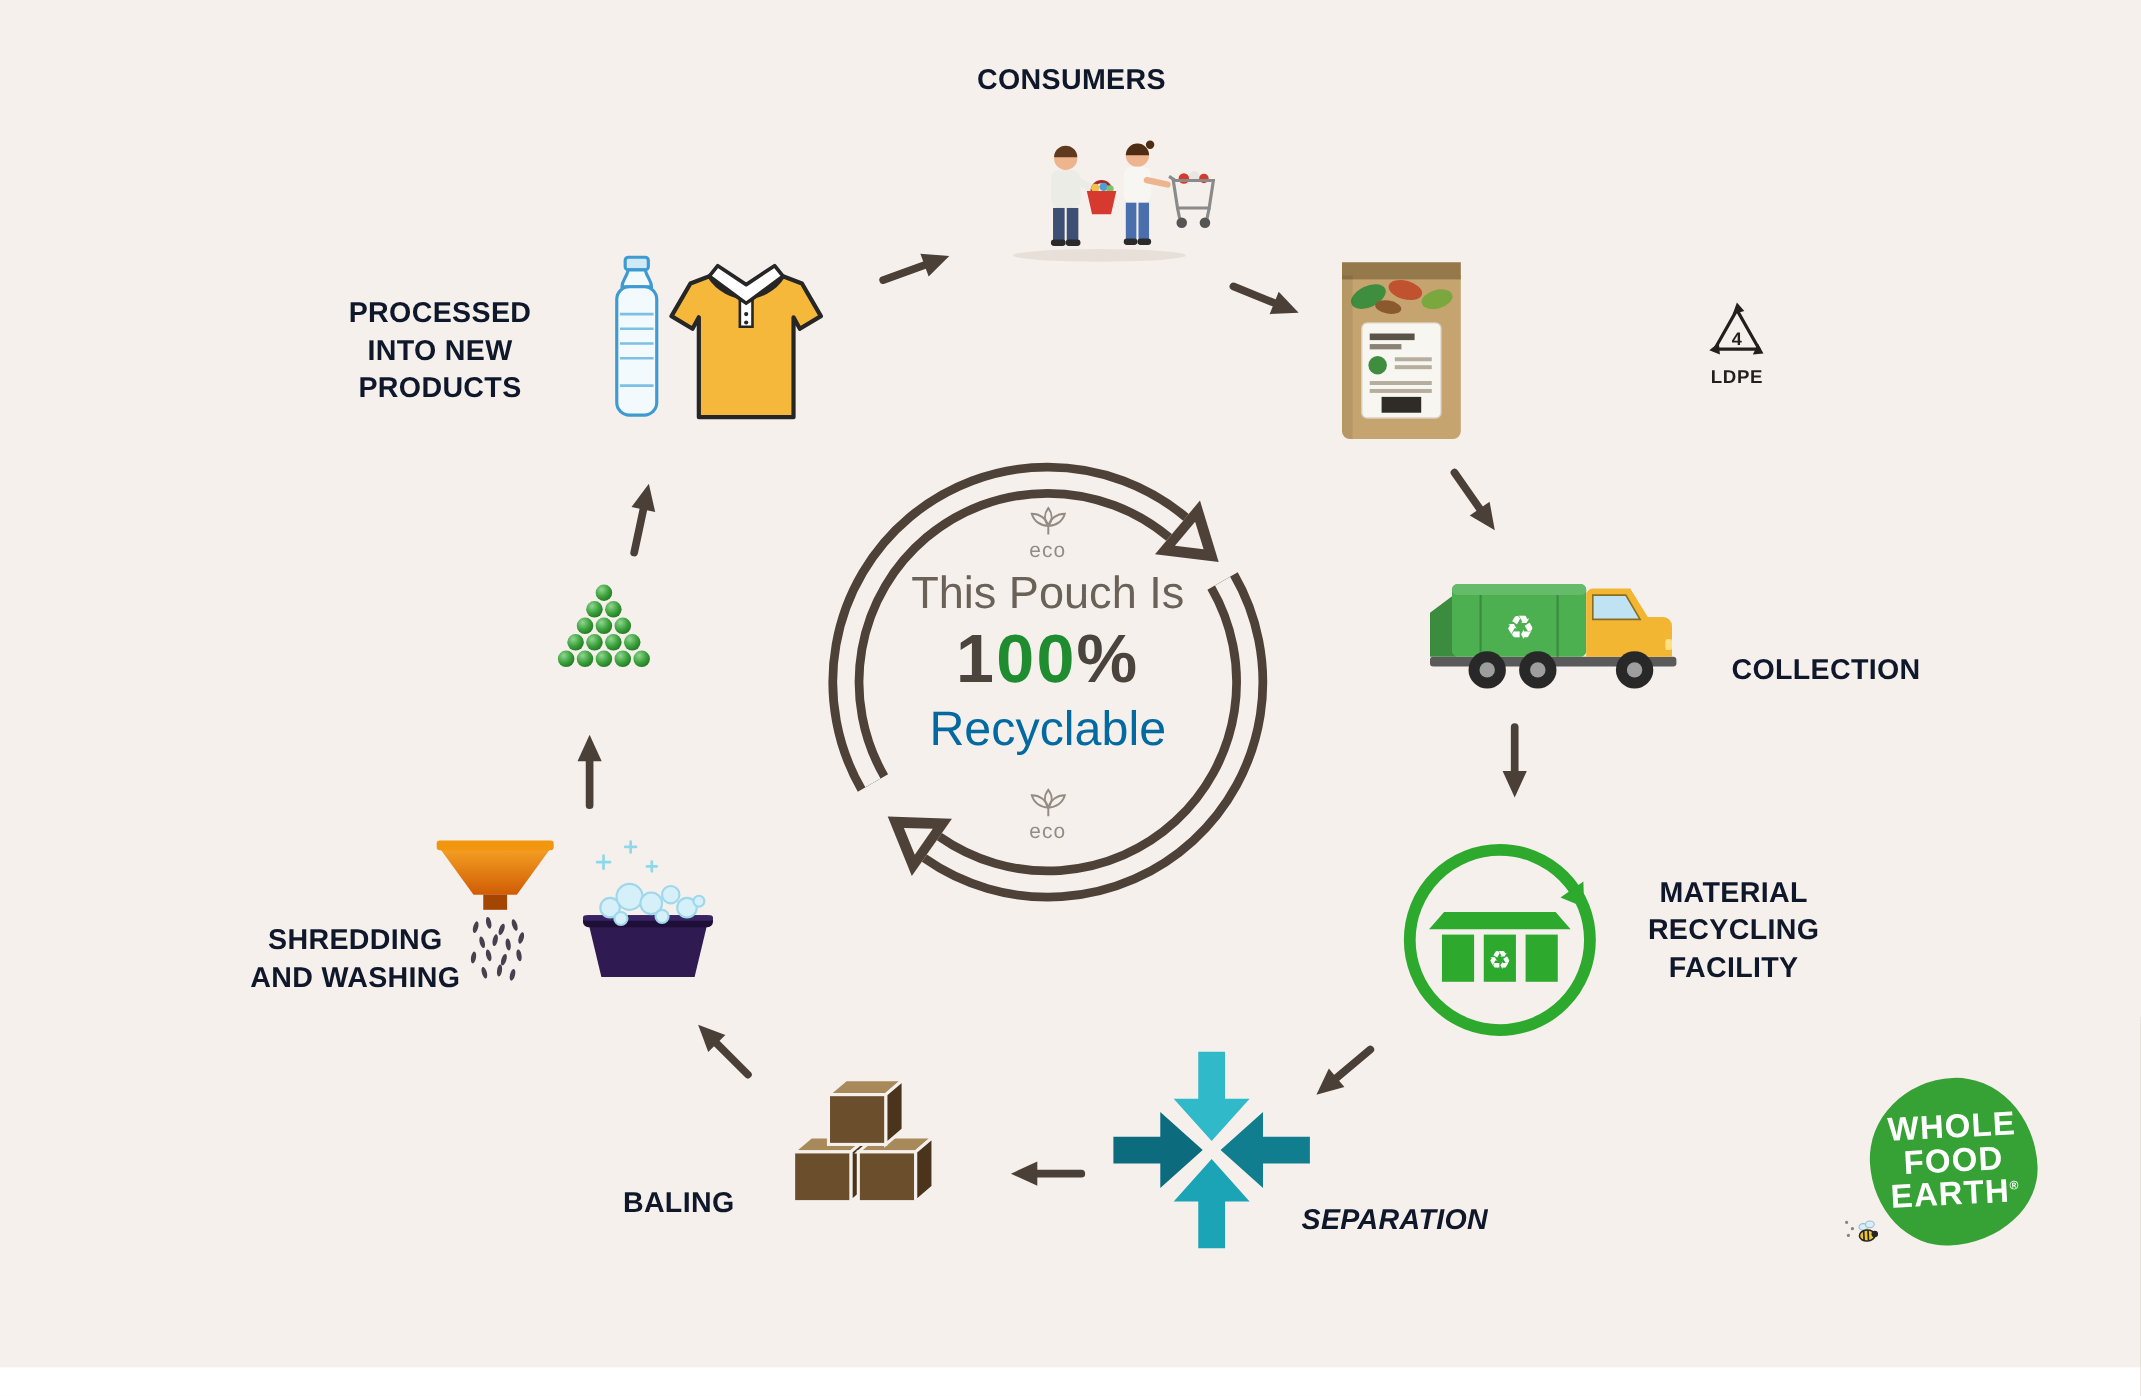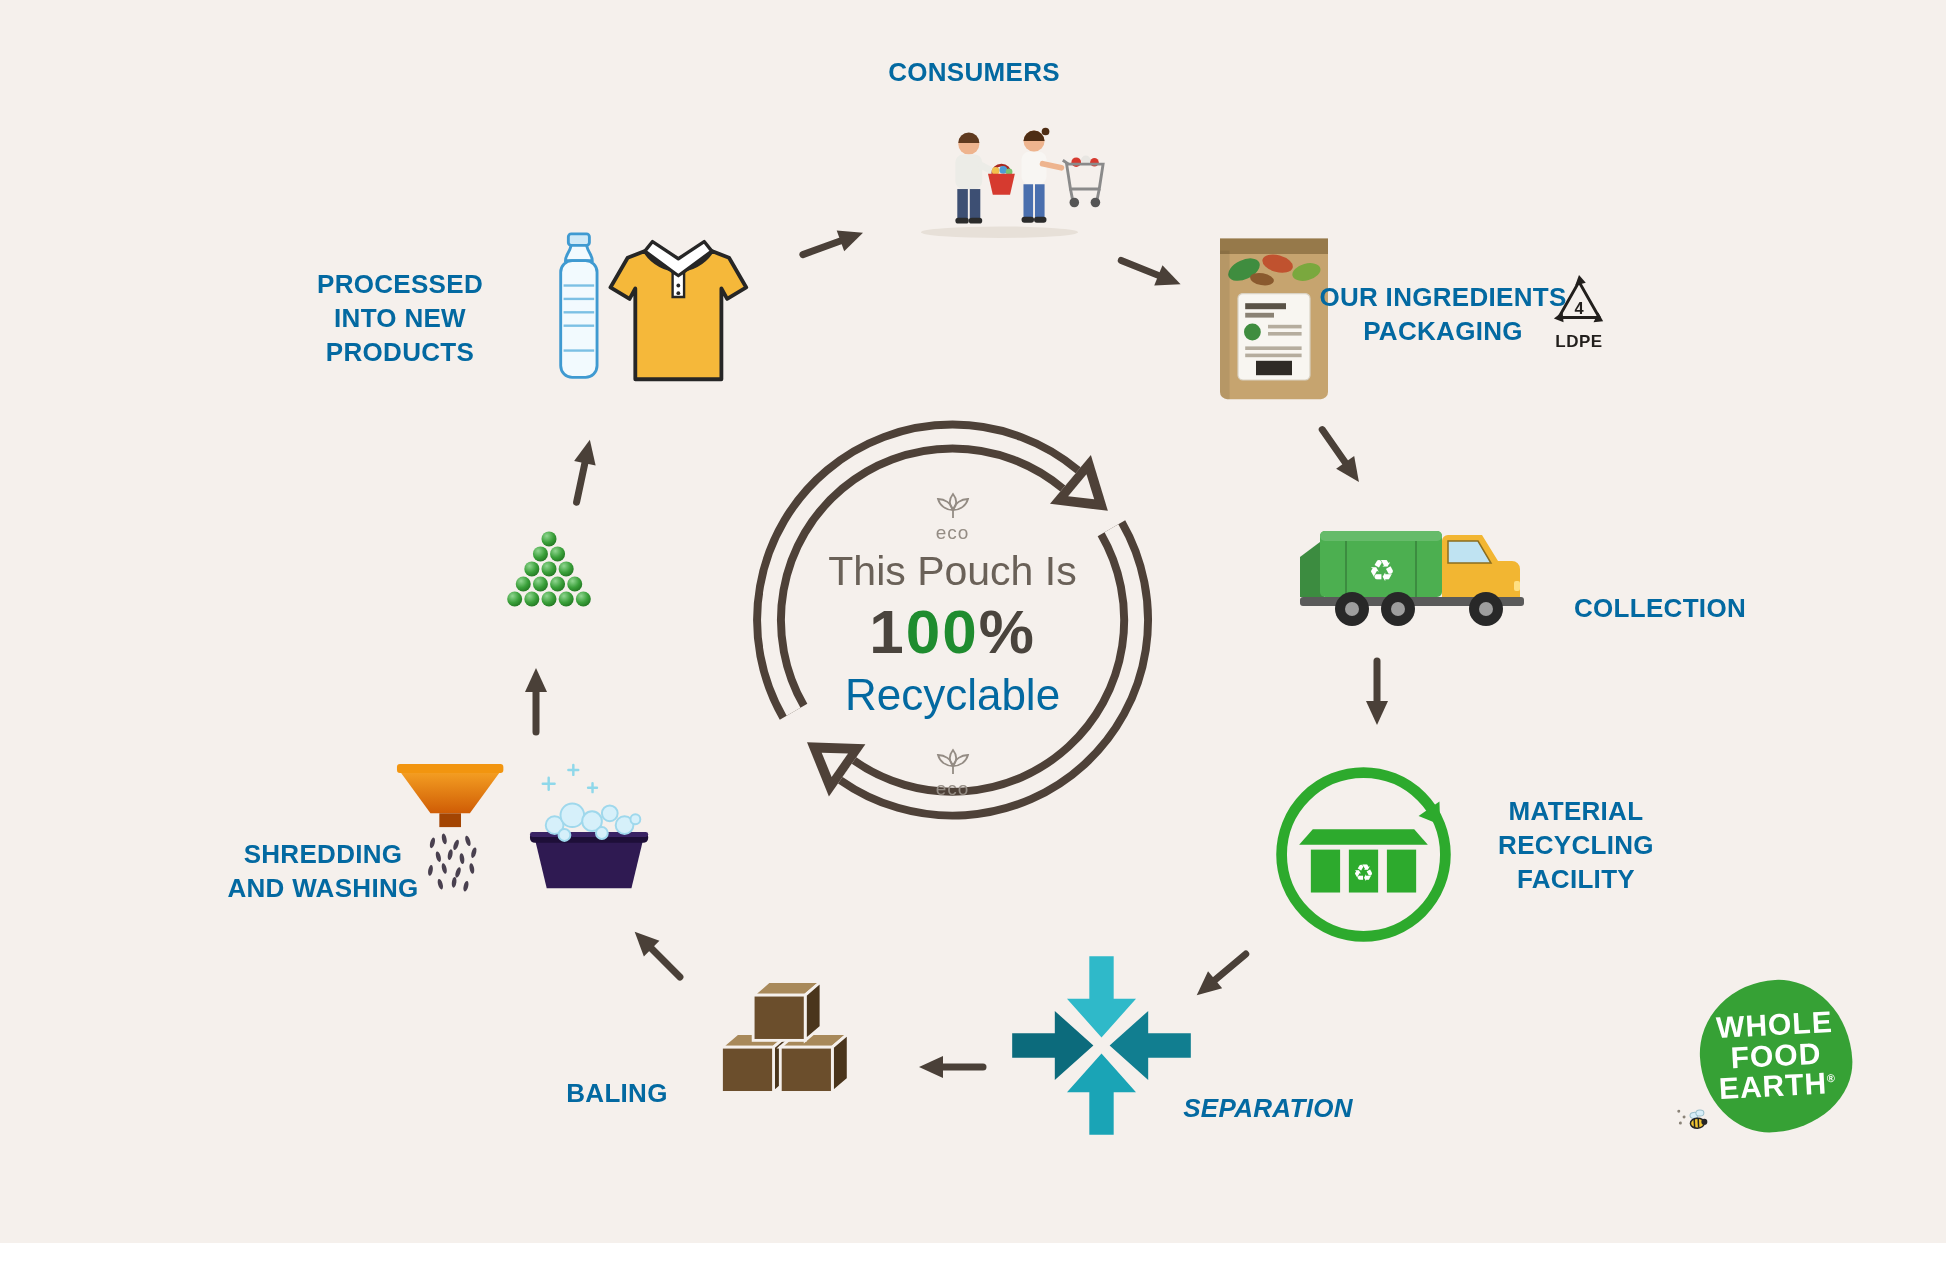--- a/index.html
+++ b/index.html
@@ -1,35 +1,35 @@
 <!DOCTYPE html>
 <html><head>
 <meta charset="utf-8">
 <style>
   html,body{margin:0;padding:0;background:#dcd6cf;}
   #canvas{
     position:relative;width:1946px;height:1269px;overflow:hidden;
     background:#f5f0ec;font-family:"Liberation Sans",sans-serif;
   }
   .label{
-    position:absolute;font-weight:700;color:#0369a1;font-size:26px;
+    position:absolute;font-weight:700;color:#0f172a;font-size:26px;
     line-height:1.3;text-align:center;letter-spacing:.3px;
   }
   .icon{position:absolute;}
   .arrow{position:absolute;transform-origin:center;}
   .arrow line{stroke:#4a4038;stroke-width:7;stroke-linecap:round;}
   .arrow polygon{fill:#4a4038;}
 
   
   .cycle{position:absolute;}
   .cyc-dark-stroke{stroke:#4e4138;stroke-width:26;fill:none;}
   .cyc-bg-stroke{stroke:#f5f0ec;stroke-width:13;fill:none;}
   .cyc-dark-fill{fill:#4e4138;}
   .cyc-bg-fill{fill:#f5f0ec;}
-  .center-group{position:absolute;left:732px;top:428px;width:441px;height:416px;}
+  .center-group{position:absolute;left:732px;top:396px;width:441px;height:416px;}
   .center-group > div{position:absolute;left:0;right:0;text-align:center;}
   .eco-svg{position:absolute;left:50%;transform:translateX(-50%);}
   .eco-word{font-size:19px;color:#948c84;letter-spacing:1px;}
   .c-line1{top:120px;font-size:41px;color:#6a6158;}
   .c-pct{top:168px;font-size:62px;font-weight:700;color:#4a443d;letter-spacing:2px;}
   .c-pct .green00{color:#1f8c2f;}
   .c-line2{top:242px;font-size:44px;color:#0369a1;}
 
   .ldpe{position:absolute;text-align:center;}
   .ldpe-text{font-weight:700;font-size:17px;color:#221f1c;letter-spacing:.5px;margin-top:-2px;}
@@ -136,24 +136,20 @@
     <rect x="31" y="66" width="34" height="5" fill="#5a5347"></rect>
     <rect x="31" y="74" width="24" height="4" fill="#8a8274"></rect>
     <circle cx="37" cy="90" r="7" fill="#3f8d3f"></circle>
     <rect x="50" y="84" width="28" height="3" fill="#b5ad9e"></rect>
     <rect x="50" y="90" width="28" height="3" fill="#b5ad9e"></rect>
     <rect x="31" y="102" width="47" height="3" fill="#b5ad9e"></rect>
     <rect x="31" y="108" width="47" height="3" fill="#b5ad9e"></rect>
     <rect x="40" y="114" width="30" height="12" fill="#2f2b26"></rect>
     <path d="M10 22 h8 v124 h-2 a6 6 0 0 1 -6 -6 Z" fill="rgba(0,0,0,0.08)"></path>
   </svg>
-  <div class="label" style="left:1318px;top:281px;width:250px;">
-    <div>OUR INGREDIENTS</div>
-    <div>PACKAGING</div>
-  </div>
   <div class="ldpe" style="left:1548px;top:274px;">
     <svg width="62" height="56" viewBox="0 0 62 58">
       <path d="M31 8 L52 45 L10 45 Z" fill="none" stroke="#221f1c" stroke-width="3" stroke-linejoin="round"></path>
       <polygon points="31,1 38,9 27,12" fill="#221f1c"></polygon>
       <polygon points="56,49 46,50 51,40" fill="#221f1c"></polygon>
       <polygon points="5,46 14,39 15,50" fill="#221f1c"></polygon>
       <text x="31" y="41" text-anchor="middle" font-size="17" font-weight="bold" fill="#221f1c">4</text>
     </svg>
     <div class="ldpe-text">LDPE</div>
   </div>

